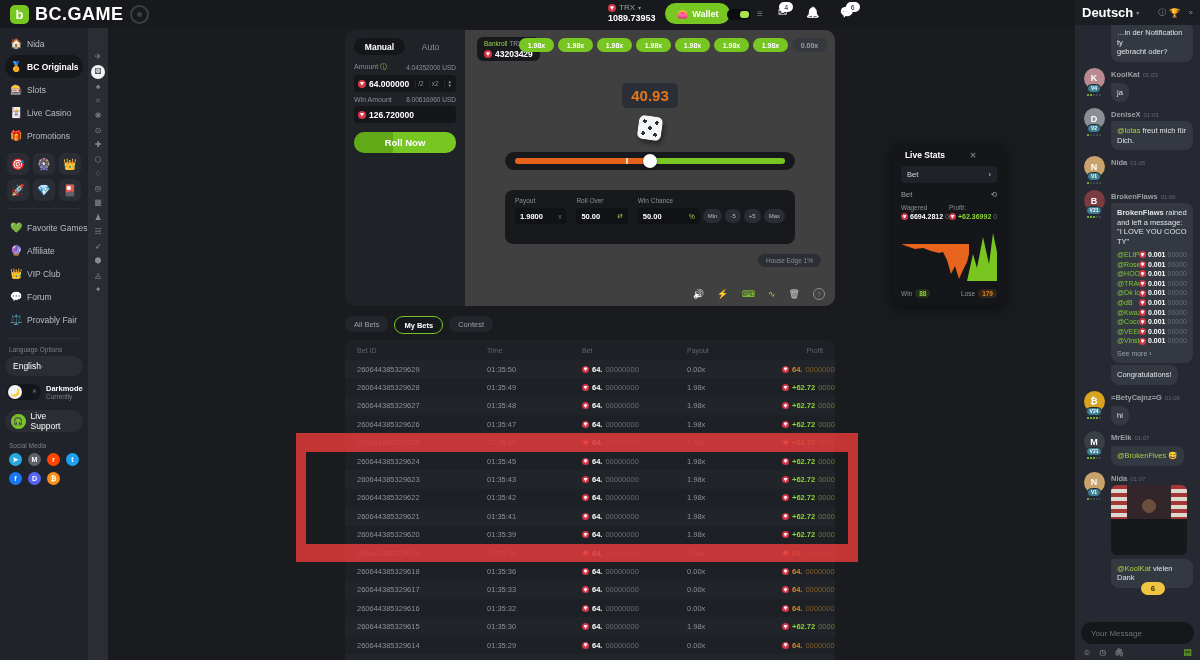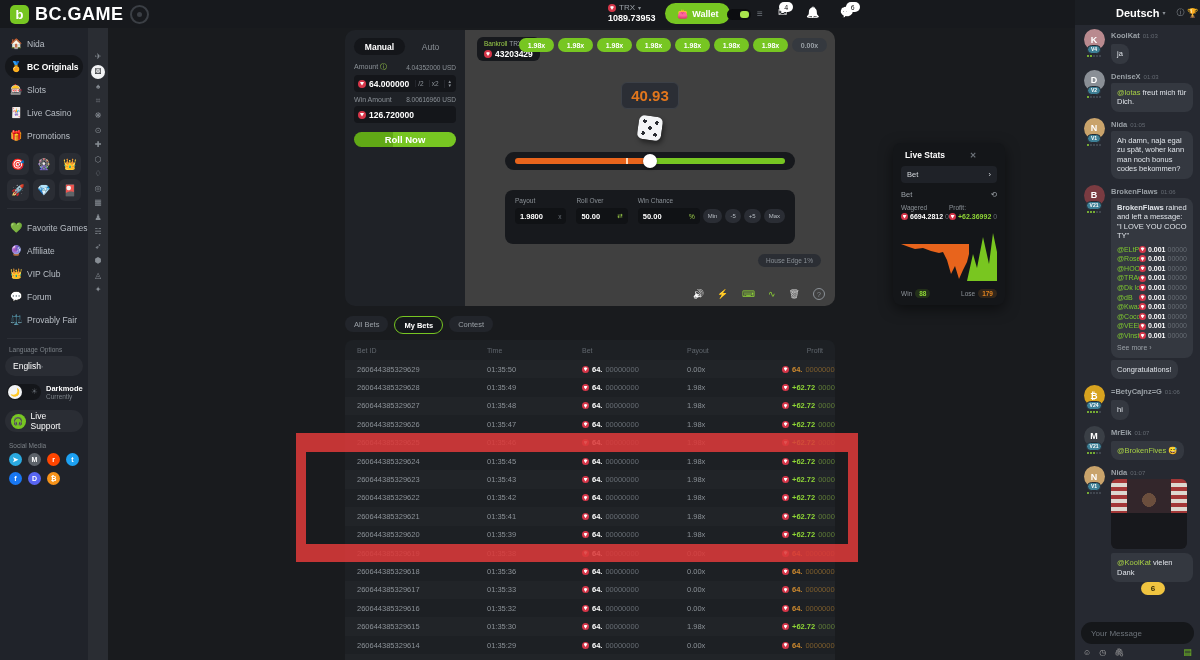--- a/index.html
+++ b/index.html
@@ -69,21 +69,21 @@
   .gtabs{height:17px;display:flex;border-radius:9px;margin-bottom:7px;}
   .gtab{flex:1;display:flex;align-items:center;justify-content:center;font-size:8.5px;color:#8b9197;border-radius:9px;}
   .gtab.active{background:#14161a;color:#fff;font-weight:bold;}
   .lblrow{display:flex;justify-content:space-between;align-items:center;font-size:7px;color:#8b9197;margin:4px 0 3px;}
   .lblrow .usd{font-size:6.5px;}
   .info{color:#9ccf4a;font-size:7px;}
   .ginput{height:17px;background:#14161a;border-radius:4px;display:flex;align-items:center;gap:3px;padding:0 4px;}
   .ginput .val{flex:1;font-size:8.5px;font-weight:bold;color:#fff;}
   .gctl{font-size:6.5px;color:#8b9197;padding:0 2px;border-left:1px solid #24262c;}
   .stepper{display:flex;flex-direction:column;line-height:4px;font-size:4.5px;color:#8b9197;padding-left:3px;border-left:1px solid #24262c;}
-  .roll-btn{margin-top:9px;height:15px;border-radius:10px;background:linear-gradient(90deg,#61a916 0 38%,#77c622 38%);
+  .roll-btn{margin-top:9px;height:21px;border-radius:10px;background:linear-gradient(90deg,#61a916 0 38%,#77c622 38%);
             display:flex;align-items:center;justify-content:center;font-size:9.5px;font-weight:bold;color:#fff;}
   .bankroll{position:absolute;left:12px;top:7px;background:#17191d;border-radius:6px;padding:3px 7px;line-height:8px;}
   .bankroll .l1{font-size:6.5px;}
   .bankroll .l1 .g{color:#9ccf4a;}
   .bankroll .l1 .c{color:#9aa0a6;}
   .bankroll .l2{display:flex;align-items:center;gap:3px;font-size:8.5px;font-weight:bold;color:#fff;margin-top:2px;}
   .pills{position:absolute;right:8px;top:8px;display:flex;gap:4px;}
   .pill{min-width:29px;height:14px;border-radius:8px;background:#77c622;color:#fff;font-weight:bold;font-size:7px;
         display:flex;align-items:center;justify-content:center;padding:0 3px;}
   .pill.gray{background:#35393f;color:#9aa0a6;}
@@ -160,21 +160,21 @@
   .ls-val{display:flex;align-items:center;gap:2px;font-size:7px;font-weight:bold;color:#fff;}
   .ls-val.profit{color:#8fd636;}
   .ls-chart{margin-top:4px;}
   .ls-foot{display:flex;justify-content:space-between;align-items:center;margin-top:3px;font-size:6.5px;color:#8b9197;}
   .ls-badge{display:inline-flex;padding:1px 4px;border-radius:6px;font-weight:bold;margin-left:3px;}
   .ls-badge.w{background:rgba(119,198,34,.15);color:#8fd636;}
   .ls-badge.l{background:rgba(224,131,31,.15);color:#e0831f;}
   
   #chat{position:absolute;left:1075px;top:0;width:125px;height:660px;background:#262931;z-index:7;}
   .chat-head{height:25px;background:#1b1e23;display:flex;align-items:center;padding:0 7px;gap:3px;}
-  .chat-lang{font-size:11px;font-weight:bold;color:#fff;margin-left:34px;}
+  .chat-lang{font-size:13px;font-weight:bold;color:#fff;}
   .chat-chev{font-size:6px;color:#8b9197;}
   .chat-head .sp{flex:1;}
   .ch-ic{font-size:8px;color:#8b9197;margin-left:5px;}
   .ch-trophy{font-size:9px;}
   #msgs{position:absolute;top:25px;left:0;right:0;bottom:56px;overflow:hidden;padding:4px 7px;box-sizing:border-box;}
   .msg{display:flex;gap:5px;margin-bottom:6px;}
   .avcol{width:24px;flex:none;display:flex;flex-direction:column;align-items:center;}
   .avatar{width:21px;height:21px;border-radius:50%;display:flex;align-items:center;justify-content:center;
           font-size:9px;font-weight:bold;color:#fff;}
   .lvl{margin-top:-5px;background:#3d7f95;border:1px solid #262931;border-radius:5px;font-size:5px;font-weight:bold;
@@ -850,20 +850,26 @@
   <div class="chat-head">
     <span class="chat-lang">Deutsch</span>
     <span class="chat-chev">▾</span>
     <span class="sp"></span>
     <span class="ch-ic">ⓘ</span>
     <span class="ch-trophy">🏆</span>
     <span class="ch-ic">»</span>
   </div>
   <div id="msgs">
 
+    <div class="msg" style="margin-top:-6px;">
+      <div class="avcol"></div>
+      <div class="mbody"><div class="bubble">
+        <span>…in der Notification ty</span><br><span>gebracht oder?</span>
+      </div></div>
+    </div>
 
     <div class="msg">
       <div class="avcol">
           <div class="avatar" style="background:#b98a8f;">K</div>
         <div class="lvl">V4</div>
         <div class="avdots">
             <i class="on"></i>
             <i class="on"></i>
             <i></i>
             <i></i>
@@ -901,21 +907,20 @@
         <div class="avdots">
             <i class="on"></i>
             <i></i>
             <i></i>
             <i></i>
             <i></i>
           </div>
         </div>
       <div class="mbody">
         <div class="mname"><span>Nida</span><span class="mtime">01:05</span></div>
-        <div class="bubble">Ah damn, naja egal zu spät, woher kann man noch bonus codes bekommen?</div>
       </div>
     </div>
 
     <div class="msg">
       <div class="avcol">
           <div class="avatar" style="background:#7a3b41;">B</div>
         <div class="lvl">V21</div>
         <div class="avdots">
             <i class="on"></i>
             <i class="on"></i>

